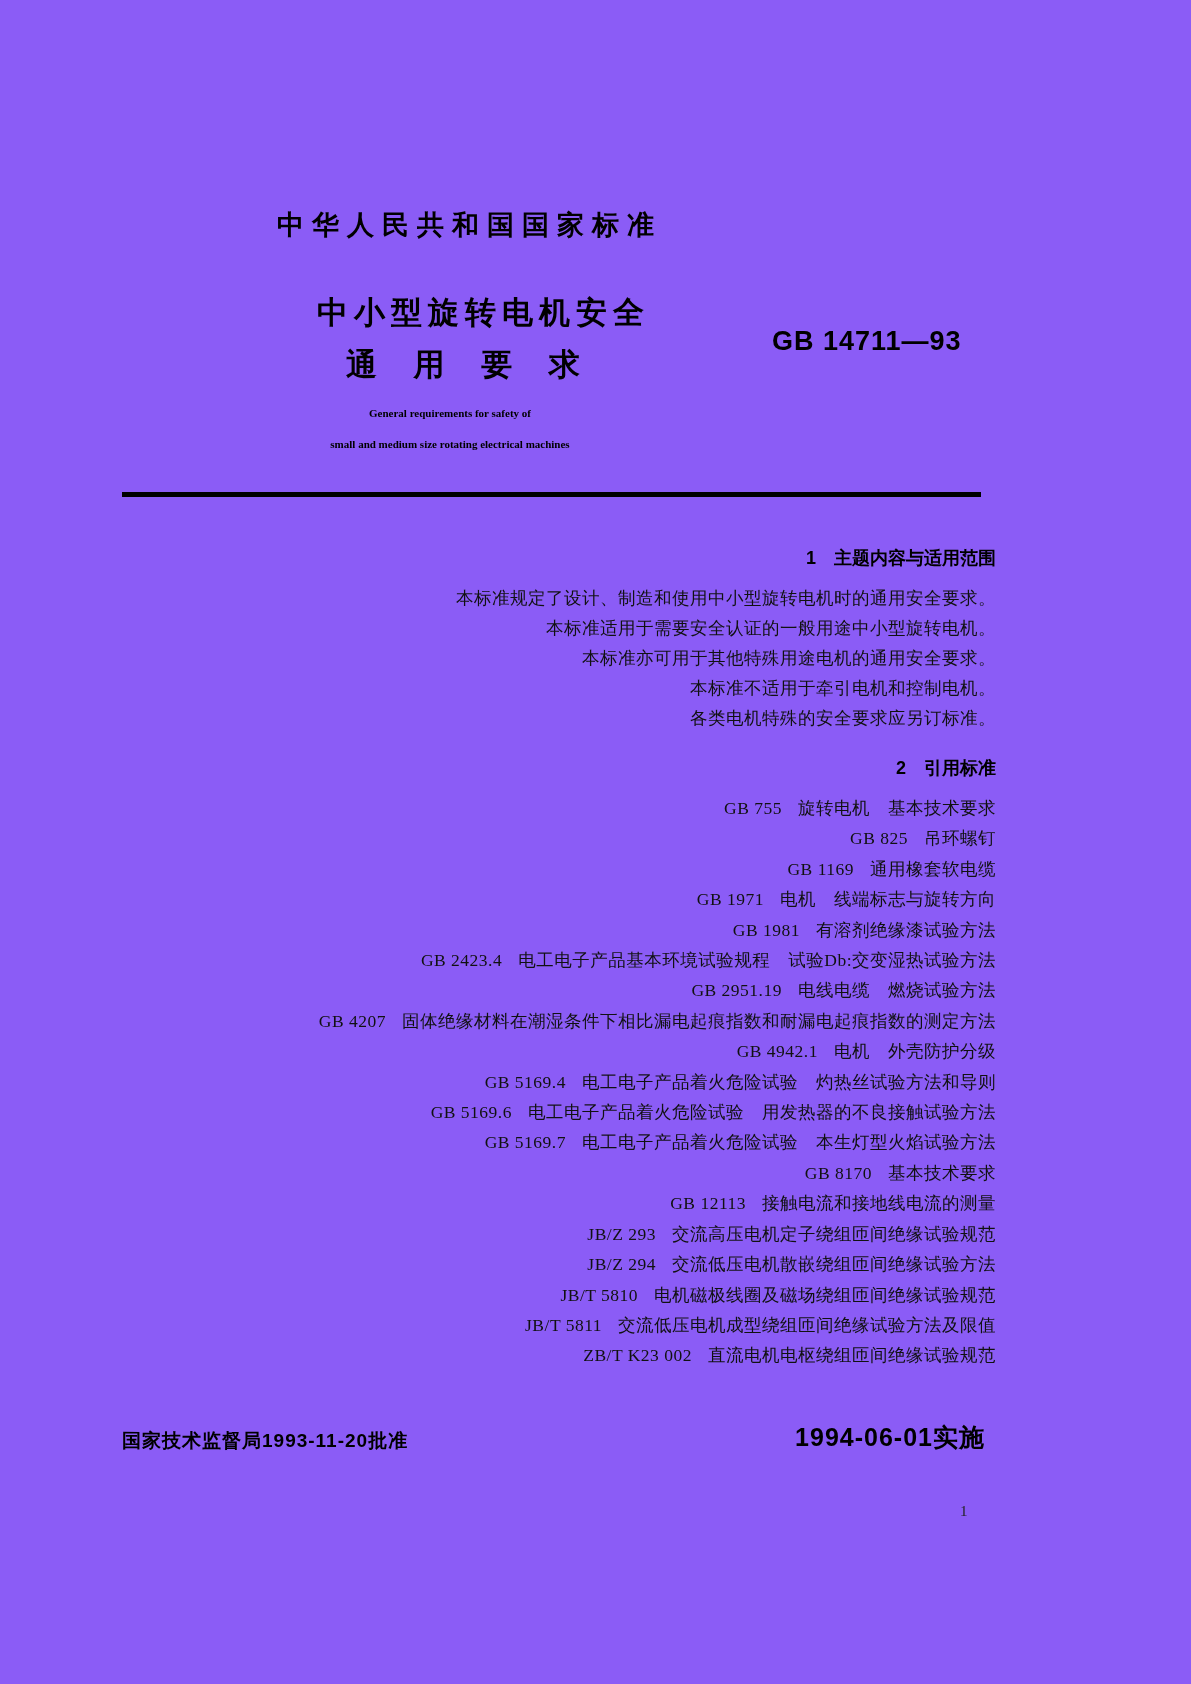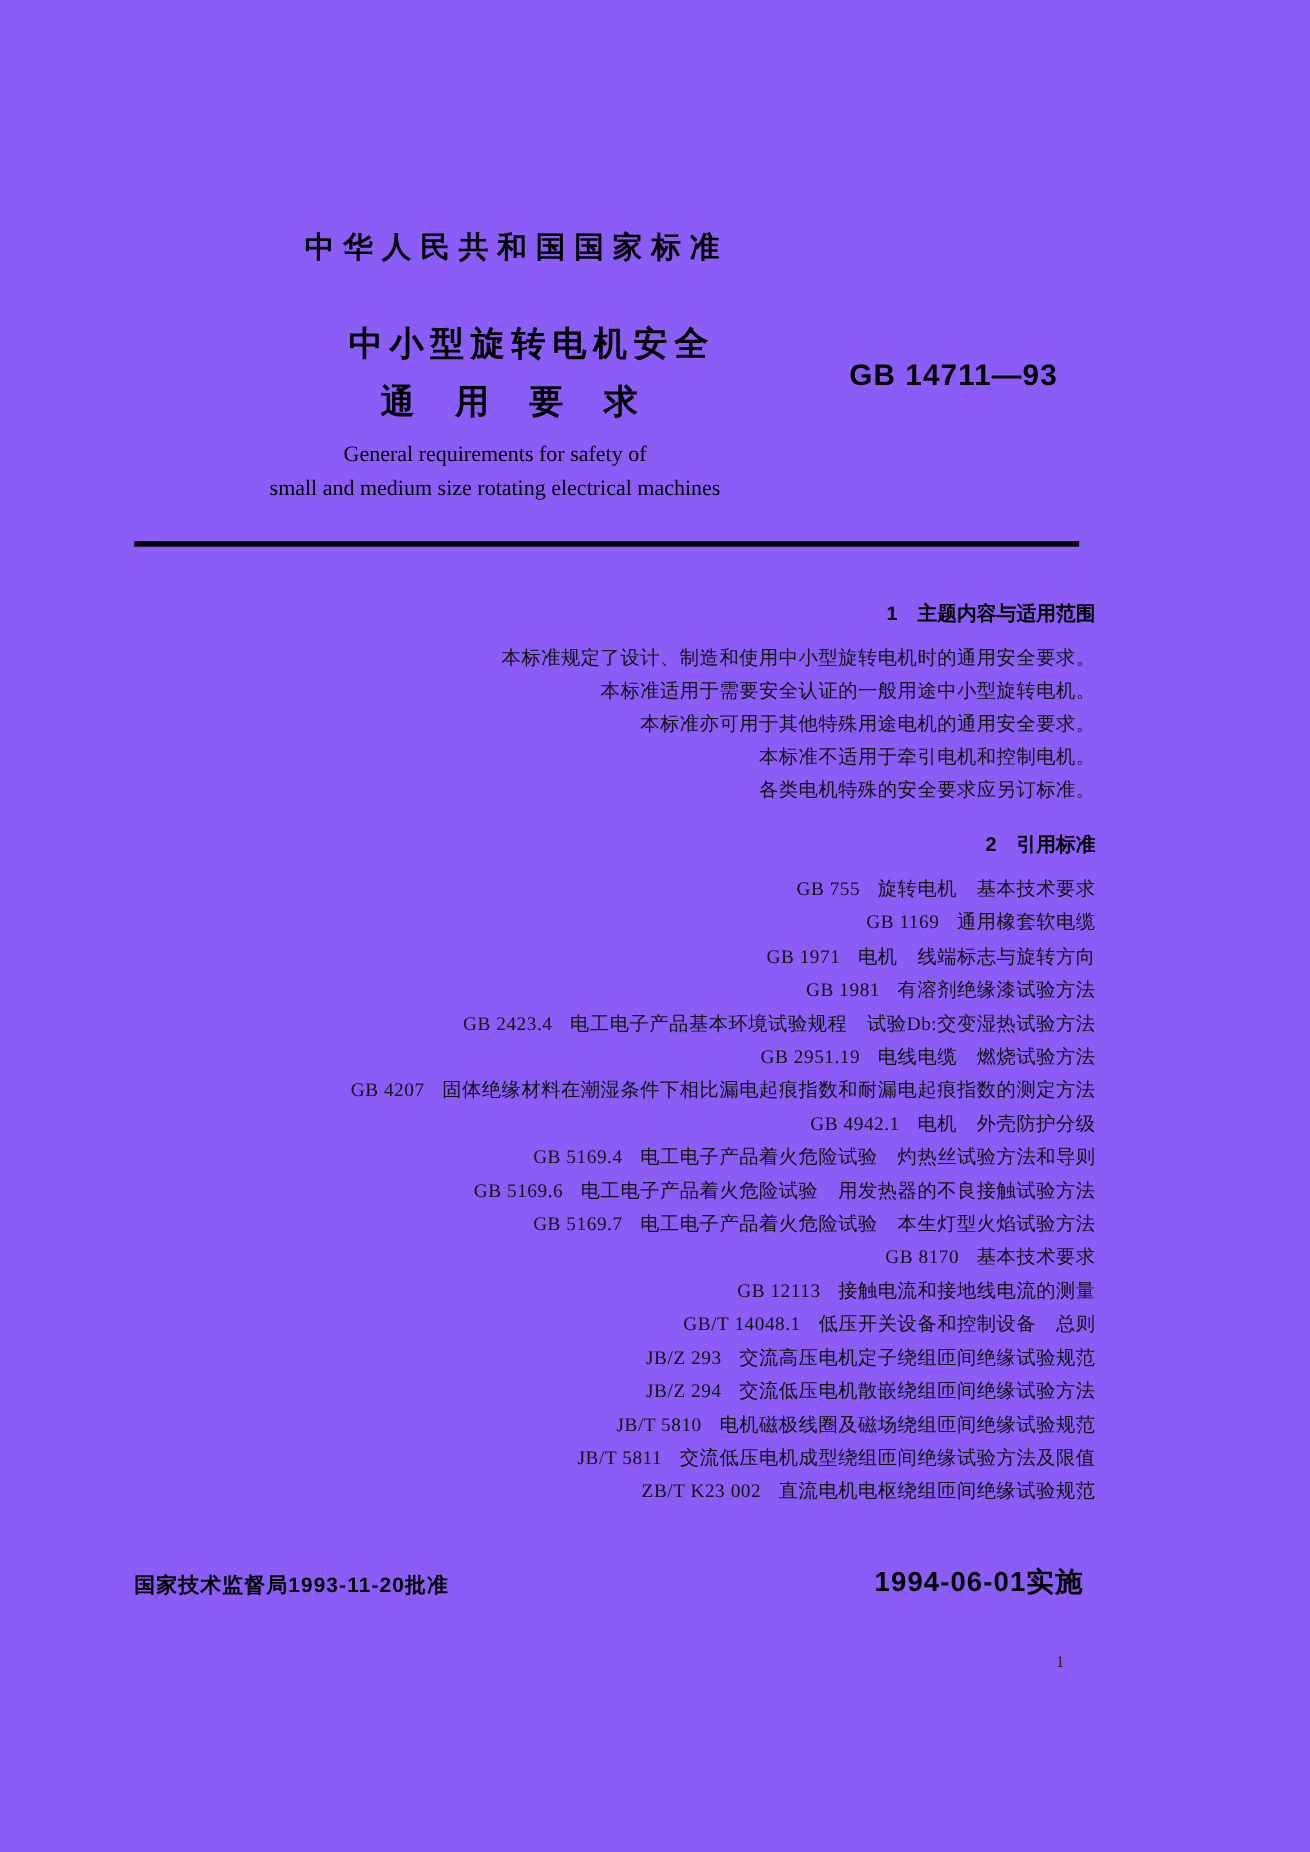--- a/index.html
+++ b/index.html
@@ -37,21 +37,21 @@
   }
   .std-code {
     position: absolute; left: 772px; top: 326px;
     font-family: "Liberation Sans", sans-serif;
     font-weight: bold; font-size: 27px; letter-spacing: 1px;
     color: #000;
   }
   .title-en {
     position: absolute; left: 150px; top: 398px; width: 600px;
     text-align: center;
-    font-weight: normal; font-size: 20px;
+    font-weight: bold; font-size: 11px;
     line-height: 31px;
     color: #000;
   }
   .rule {
     position: absolute; left: 122px; top: 492px;
     width: 859px; height: 5px; background: #000;
   }
 
   
   .section { position: absolute; left: 136px; width: 860px; text-align: right; }
@@ -125,33 +125,33 @@
     <div class="para">本标准不适用于牵引电机和控制电机。</div>
     <div class="para">各类电机特殊的安全要求应另订标准。</div>
   </div>
 
   <div class="section section-2">
     <div class="sec-heading">
       <span class="sec-num">2</span><span>引用标准</span>
     </div>
     <div class="ref-list">
       <div class="ref-row"><span class="ref-code">GB 755</span><span>旋转电机　基本技术要求</span></div>
+      <div class="ref-row"><span class="ref-code">GB 825</span><span>吊环螺钉</span></div>
       <div class="ref-row"><span class="ref-code">GB 1169</span><span>通用橡套软电缆</span></div>
       <div class="ref-row"><span class="ref-code">GB 1971</span><span>电机　线端标志与旋转方向</span></div>
       <div class="ref-row"><span class="ref-code">GB 1981</span><span>有溶剂绝缘漆试验方法</span></div>
       <div class="ref-row"><span class="ref-code">GB 2423.4</span><span>电工电子产品基本环境试验规程　试验Db:交变湿热试验方法</span></div>
       <div class="ref-row"><span class="ref-code">GB 2951.19</span><span>电线电缆　燃烧试验方法</span></div>
       <div class="ref-row"><span class="ref-code">GB 4207</span><span>固体绝缘材料在潮湿条件下相比漏电起痕指数和耐漏电起痕指数的测定方法</span></div>
       <div class="ref-row"><span class="ref-code">GB 4942.1</span><span>电机　外壳防护分级</span></div>
       <div class="ref-row"><span class="ref-code">GB 5169.4</span><span>电工电子产品着火危险试验　灼热丝试验方法和导则</span></div>
       <div class="ref-row"><span class="ref-code">GB 5169.6</span><span>电工电子产品着火危险试验　用发热器的不良接触试验方法</span></div>
       <div class="ref-row"><span class="ref-code">GB 5169.7</span><span>电工电子产品着火危险试验　本生灯型火焰试验方法</span></div>
       <div class="ref-row"><span class="ref-code">GB 8170</span><span>基本技术要求</span></div>
       <div class="ref-row"><span class="ref-code">GB 12113</span><span>接触电流和接地线电流的测量</span></div>
-      <div class="ref-row"><span class="ref-code">GB/T 14048.1</span><span>低压开关设备和控制设备　总则</span></div>
       <div class="ref-row"><span class="ref-code">JB/Z 293</span><span>交流高压电机定子绕组匝间绝缘试验规范</span></div>
       <div class="ref-row"><span class="ref-code">JB/Z 294</span><span>交流低压电机散嵌绕组匝间绝缘试验方法</span></div>
       <div class="ref-row"><span class="ref-code">JB/T 5810</span><span>电机磁极线圈及磁场绕组匝间绝缘试验规范</span></div>
       <div class="ref-row"><span class="ref-code">JB/T 5811</span><span>交流低压电机成型绕组匝间绝缘试验方法及限值</span></div>
       <div class="ref-row"><span class="ref-code">ZB/T K23 002</span><span>直流电机电枢绕组匝间绝缘试验规范</span></div>
     </div>
   </div>
 
   <div class="footer-approval">国家技术监督局1993-11-20批准</div>
   <div class="footer-impl">1994-06-01实施</div>

